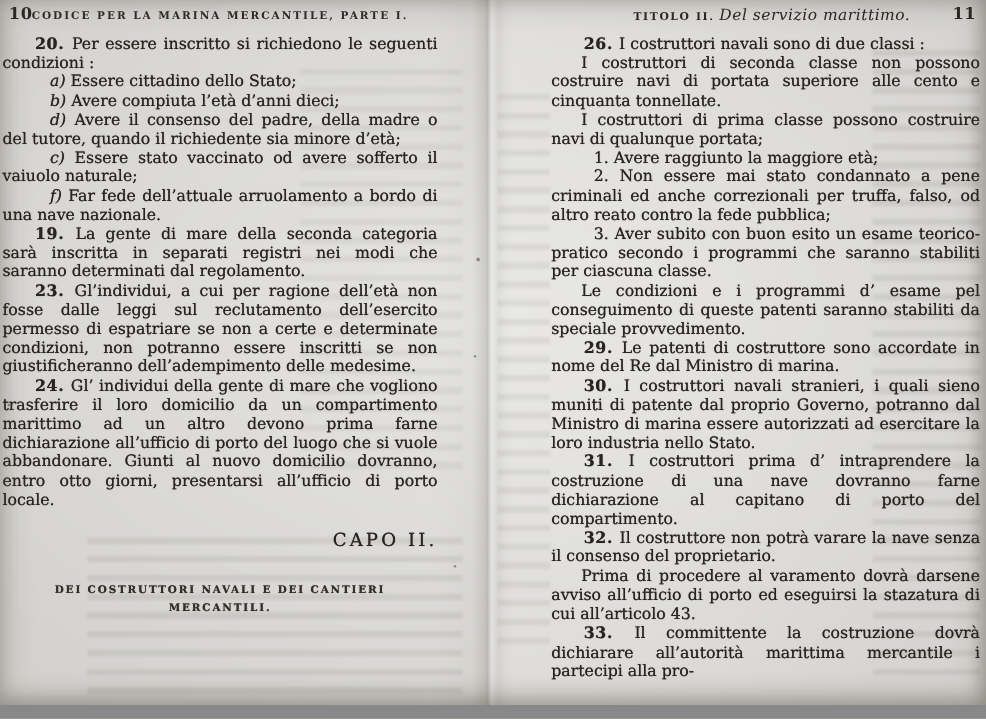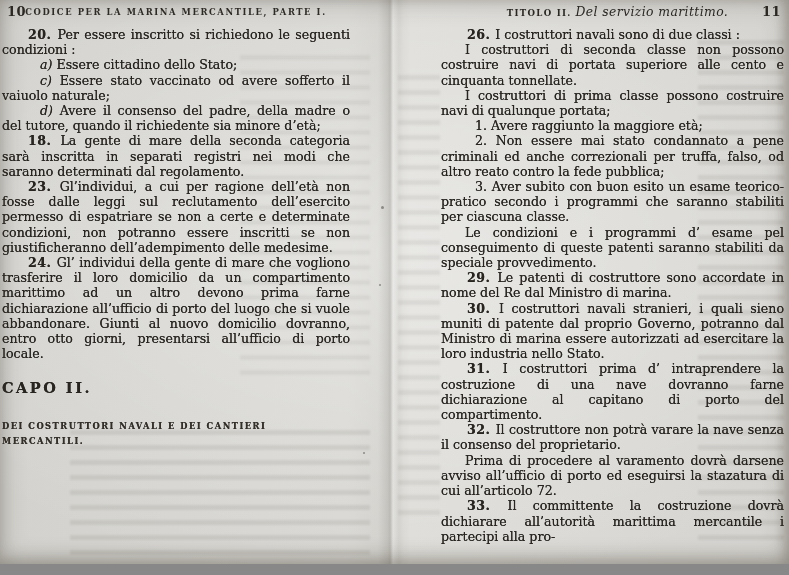--- a/index.html
+++ b/index.html
@@ -82,26 +82,26 @@
   }
   .body p { margin: 0; }
   .kind-article  { text-indent: 26px; }
   .kind-plain    { text-indent: 24px; }
   .kind-item     { text-indent: 38px; }
   .kind-numbered { text-indent: 34px; }
   .label-article { font-weight: 700; letter-spacing: 0.5px; }
   .label-item    { font-style: italic; }
   .label-numbered{ font-weight: 400; }
   .kind-chapter {
-    text-align: left; text-indent: 0;
+    text-align: right; text-indent: 0;
     margin-top: 19px !important;
-    font-size: 14.5px; font-weight: 700; letter-spacing: 2.5px;
+    font-size: 14.5px; font-weight: 400; letter-spacing: 2.5px;
   }
   .kind-chapter_subtitle {
-    text-align: left; text-indent: 0;
+    text-align: center; text-indent: 0;
     margin-top: 23px !important; margin-bottom: 9px !important;
     font-size: 8.3px; font-weight: 700; letter-spacing: 1.5px;
     color: #332f29;
   }
 </style>
 </head>
 <body>
 
 <div class="book">
 
@@ -117,23 +117,25 @@
   <div class="speck s5"></div>
 
   <section class="page page-left">
     <header class="running-header">
       <span class="pagenum pn-left">10</span>
       <span class="rh-title">CODICE PER LA MARINA MERCANTILE, PARTE I.</span>
     </header>
     <div class="body">
         <p class="para kind-article"><span class="label label-article">20. </span>Per essere inscritto si richiedono le seguenti condizioni :</p>
         <p class="para kind-item"><span class="label label-item">a) </span>Essere cittadino dello Stato;</p>
+        <p class="para kind-item"><span class="label label-item">b) </span>Avere compiuta l’età d’anni dieci;</p>
+        <p class="para kind-item"><span class="label label-item">d) </span>Avere il consenso del padre, della madre o del tutore, quando il richiedente sia minore d’età;</p>
         <p class="para kind-item"><span class="label label-item">c) </span>Essere stato vaccinato od avere sofferto il vaiuolo naturale;</p>
-        <p class="para kind-item"><span class="label label-item">d) </span>Avere il consenso del padre, della madre o del tutore, quando il richiedente sia minore d’età;</p>
-        <p class="para kind-article"><span class="label label-article">18. </span>La gente di mare della seconda categoria sarà inscritta in separati registri nei modi che saranno determinati dal regolamento.</p>
+        <p class="para kind-item"><span class="label label-item">f) </span>Far fede dell’attuale arruolamento a bordo di una nave nazionale.</p>
+        <p class="para kind-article"><span class="label label-article">19. </span>La gente di mare della seconda categoria sarà inscritta in separati registri nei modi che saranno determinati dal regolamento.</p>
         <p class="para kind-article"><span class="label label-article">23. </span>Gl’individui, a cui per ragione dell’età non fosse dalle leggi sul reclutamento dell’esercito permesso di espatriare se non a certe e determinate condizioni, non potranno essere inscritti se non giustificheranno dell’adempimento delle medesime.</p>
         <p class="para kind-article"><span class="label label-article">24. </span>Gl’ individui della gente di mare che vogliono trasferire il loro domicilio da un compartimento marittimo ad un altro devono prima farne dichiarazione all’ufficio di porto del luogo che si vuole abbandonare. Giunti al nuovo domicilio dovranno, entro otto giorni, presentarsi all’ufficio di porto locale.</p>
         <p class="para kind-chapter">CAPO II.</p>
         <p class="para kind-chapter_subtitle">DEI COSTRUTTORI NAVALI E DEI CANTIERI MERCANTILI.</p>
       </div>
   </section>
 
   <section class="page page-right">
     <header class="running-header">
       <span class="rh-center">
@@ -147,19 +149,19 @@
         <p class="para kind-plain">I costruttori di seconda classe non possono costruire navi di portata superiore alle cento e cinquanta tonnellate.</p>
         <p class="para kind-plain">I costruttori di prima classe possono costruire navi di qualunque portata;</p>
         <p class="para kind-numbered"><span class="label label-numbered">1. </span>Avere raggiunto la maggiore età;</p>
         <p class="para kind-numbered"><span class="label label-numbered">2. </span>Non essere mai stato condannato a pene criminali ed anche correzionali per truffa, falso, od altro reato contro la fede pubblica;</p>
         <p class="para kind-numbered"><span class="label label-numbered">3. </span>Aver subito con buon esito un esame teorico-pratico secondo i programmi che saranno stabiliti per ciascuna classe.</p>
         <p class="para kind-plain">Le condizioni e i programmi d’ esame pel conseguimento di queste patenti saranno stabiliti da speciale provvedimento.</p>
         <p class="para kind-article"><span class="label label-article">29. </span>Le patenti di costruttore sono accordate in nome del Re dal Ministro di marina.</p>
         <p class="para kind-article"><span class="label label-article">30. </span>I costruttori navali stranieri, i quali sieno muniti di patente dal proprio Governo, potranno dal Ministro di marina essere autorizzati ad esercitare la loro industria nello Stato.</p>
         <p class="para kind-article"><span class="label label-article">31. </span>I costruttori prima d’ intraprendere la costruzione di una nave dovranno farne dichiarazione al capitano di porto del compartimento.</p>
         <p class="para kind-article"><span class="label label-article">32. </span>Il costruttore non potrà varare la nave senza il consenso del proprietario.</p>
-        <p class="para kind-plain">Prima di procedere al varamento dovrà darsene avviso all’ufficio di porto ed eseguirsi la stazatura di cui all’articolo 72.</p>
+        <p class="para kind-plain">Prima di procedere al varamento dovrà darsene avviso all’ufficio di porto ed eseguirsi la stazatura di cui all’articolo 43.</p>
         <p class="para kind-article"><span class="label label-article">33. </span>Il committente la costruzione dovrà dichiarare all’autorità marittima mercantile i partecipi alla pro-</p>
       </div>
   </section>
 
   <div class="vignette"></div>
 </div>
 
 </body></html>

